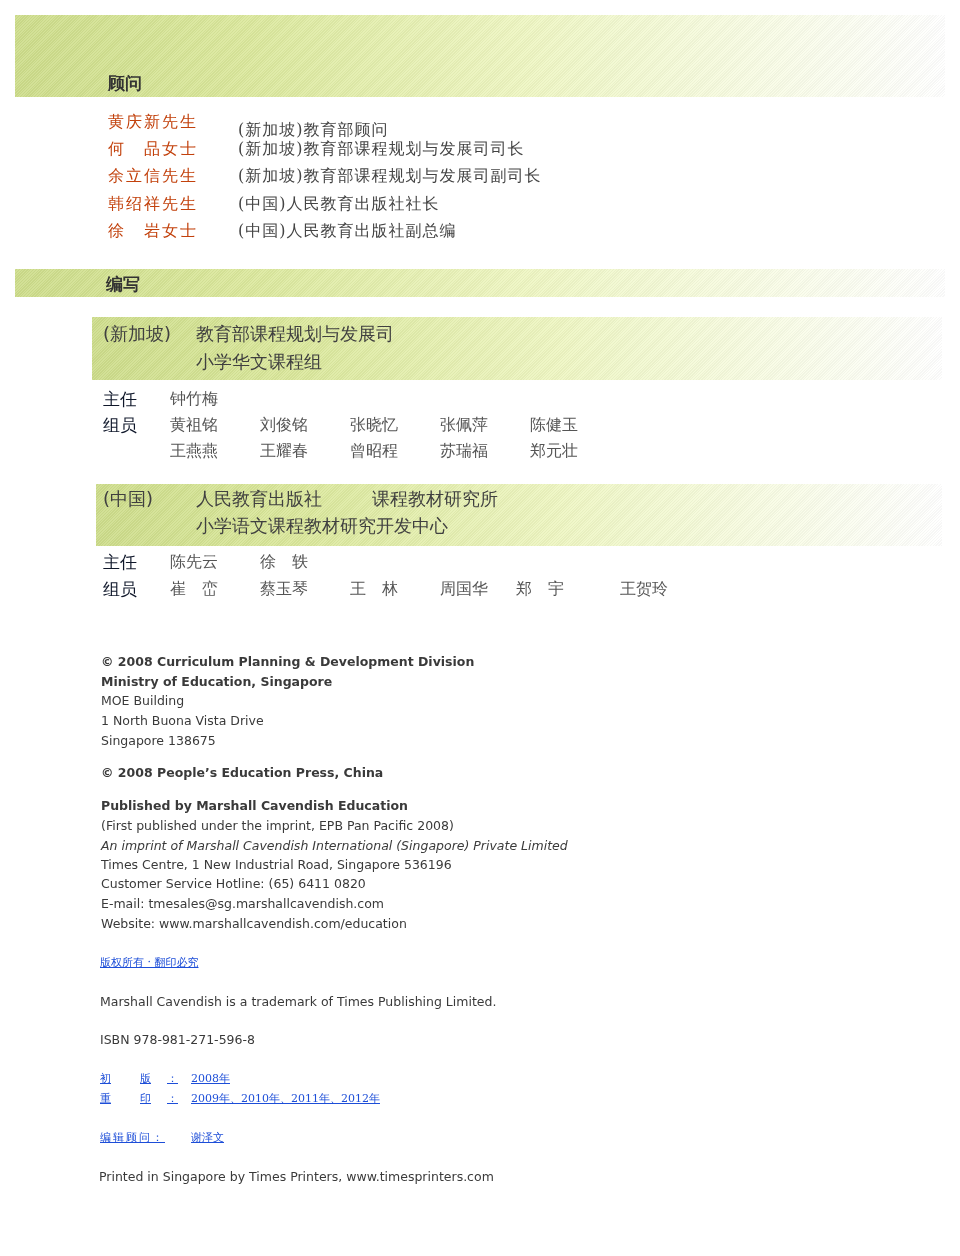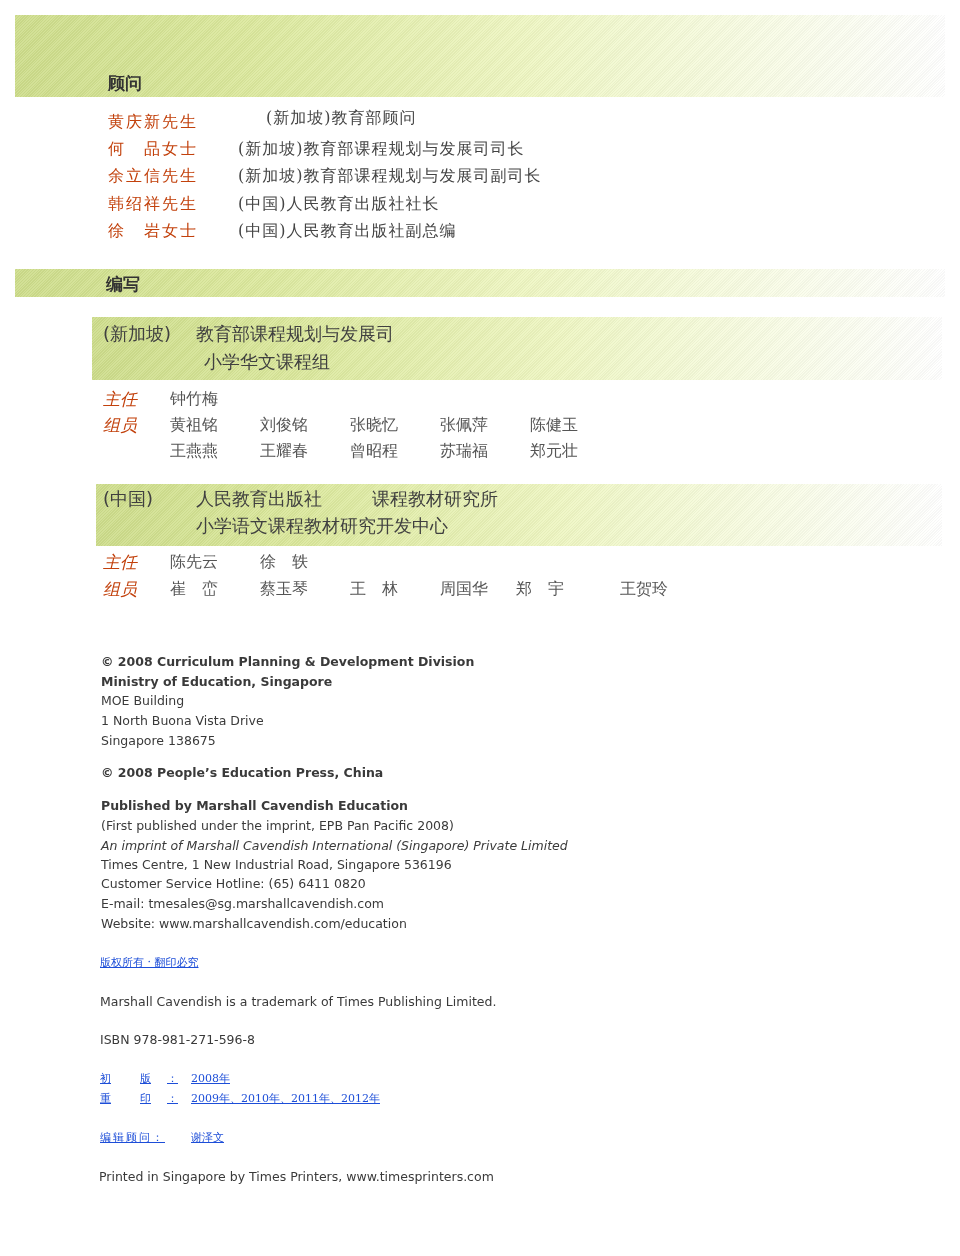--- a/index.html
+++ b/index.html
@@ -17,53 +17,53 @@
     background: repeating-linear-gradient(135deg, rgba(255,255,255,0.10) 0 1px, rgba(0,0,0,0.03) 1px 2px);
   }
   .band-head {
     position: absolute; font-family: "DejaVu Sans", sans-serif; font-weight: bold;
     font-size: 17px; color: #333; z-index: 2;
   }
   .abs { position: absolute; white-space: nowrap; }
   .adv-name { font-size: 16px; letter-spacing: 2px; color: #c2410c; }
   .adv-role { font-size: 16px; color: #444; letter-spacing: 1px; }
   .sec-txt { font-family: "DejaVu Sans", sans-serif; font-size: 18px; color: #404040; z-index: 2; }
-  .lbl { font-family: "DejaVu Sans", sans-serif; font-size: 17px; color: #c2410c; font-style: italic; }
+  .lbl { font-family: "DejaVu Sans", sans-serif; font-size: 17px; color: #0f172a; }
   .person { font-size: 16px; color: #555; }
   .en { font-family: "DejaVu Sans", sans-serif; font-size: 12.5px; color: #3a3a3a; }
   .en.b { font-weight: bold; }
   .en.i { font-style: italic; }
   .cn-small { font-size: 11px; color: #1d4ed8; text-decoration: underline; }
 </style>
 </head>
 <body>
 
 <div class="band" style="left:15px; top:15px; width:930px; height:82px;"></div>
 <div class="band-head" style="left:108px; top:72px;">顾问</div>
 
 <div>
   <div class="abs adv-name" style="left:108px; top:112px;">黄庆新先生</div>
-  <div class="abs adv-role" style="left:238px; top:108px;margin-left:28px;">(新加坡)教育部顾问</div>
+  <div class="abs adv-role" style="left:238px; top:120px;">(新加坡)教育部顾问</div>
   <div class="abs adv-name" style="left:108px; top:139px;">何　品女士</div>
   <div class="abs adv-role" style="left:238px; top:139px;">(新加坡)教育部课程规划与发展司司长</div>
   <div class="abs adv-name" style="left:108px; top:166px;">余立信先生</div>
   <div class="abs adv-role" style="left:238px; top:166px;">(新加坡)教育部课程规划与发展司副司长</div>
   <div class="abs adv-name" style="left:108px; top:194px;">韩绍祥先生</div>
   <div class="abs adv-role" style="left:238px; top:194px;">(中国)人民教育出版社社长</div>
   <div class="abs adv-name" style="left:108px; top:221px;">徐　岩女士</div>
   <div class="abs adv-role" style="left:238px; top:221px;">(中国)人民教育出版社副总编</div>
 </div>
 
 <div class="band" style="left:15px; top:269px; width:930px; height:28px;"></div>
 <div class="band-head" style="left:106px; top:273px;">编写</div>
 
 <div class="band" style="left:92px; top:317px; width:850px; height:63px;"></div>
 <div class="abs sec-txt" style="left:103px; top:322px;">(新加坡)</div>
 <div class="abs sec-txt" style="left:196px; top:322px;">教育部课程规划与发展司</div>
-<div class="abs sec-txt" style="left:204px; top:350px;">小学华文课程组</div>
+<div class="abs sec-txt" style="left:196px; top:350px;">小学华文课程组</div>
 
 <div class="abs lbl" style="left:103px; top:388px;">主任</div>
 <div class="abs person" style="left:170px; top:389px;font-family:Liberation Serif, serif;">钟竹梅</div>
 <div class="abs lbl" style="left:103px; top:414px;">组员</div>
 <div class="abs person" style="left:170px; top:415px;">黄祖铭</div>
 <div class="abs person" style="left:260px; top:415px;">刘俊铭</div>
 <div class="abs person" style="left:350px; top:415px;">张晓忆</div>
 <div class="abs person" style="left:440px; top:415px;">张佩萍</div>
 <div class="abs person" style="left:530px; top:415px;">陈健玉</div>
 <div class="abs person" style="left:170px; top:441px;">王燕燕</div>

